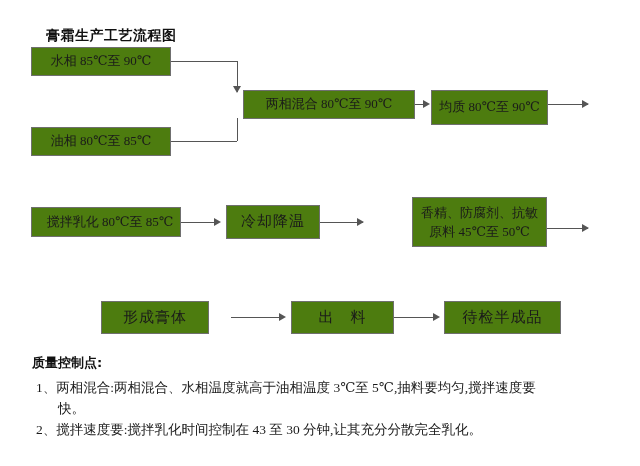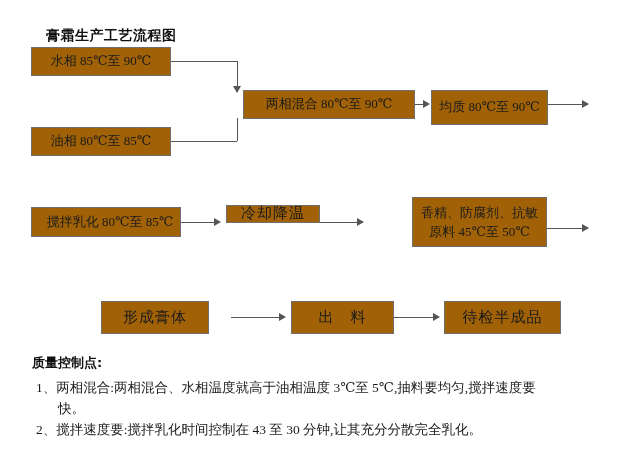--- a/index.html
+++ b/index.html
@@ -32,21 +32,21 @@
     letter-spacing: 0.5px;
     color: #111;
     white-space: nowrap;
   }
 
   
   .box {
     position: absolute;
     box-sizing: border-box;
     border: 1px solid #6f6f6f;
-    background: #a16207;
+    background: #4d7c0f;
     display: flex;
     align-items: center;
     justify-content: center;
     text-align: center;
     font-size: 13px;
     line-height: 1.45;
     color: #1a1a1a;
     padding: 0 4px;
     white-space: pre-line;
   }
@@ -140,21 +140,21 @@
   <div class="hline" style="left:415px; top:104px; width:12px;"></div>
   <div class="arrow-r" style="left:423px; top:100px;"></div>
 
   <div class="hline" style="left:548px; top:104px; width:40px;"></div>
   <div class="arrow-r" style="left:582px; top:100px;"></div>
 
   <div class="box" id="box-stir" style="left:31px; top:207px; width:150px; height:30px;padding-left:12px;">
     <span class="ln">搅拌乳化 80℃至 85℃</span>
   </div>
 
-  <div class="box bigtext" id="box-cool" style="left:226px; top:205px; width:94px; height:18px;">
+  <div class="box bigtext" id="box-cool" style="left:226px; top:205px; width:94px; height:34px;">
     <span class="ln">冷却降温</span>
   </div>
 
   <div class="box two-line" id="box-additives" style="left:412px; top:197px; width:135px; height:50px;">
     <span class="ln">香精、防腐剂、抗敏</span>
     <span class="ln">原料 45℃至 50℃</span>
   </div>
 
   <div class="hline" style="left:181px; top:222px; width:37px;"></div>
   <div class="arrow-r" style="left:214px; top:218px;"></div>

